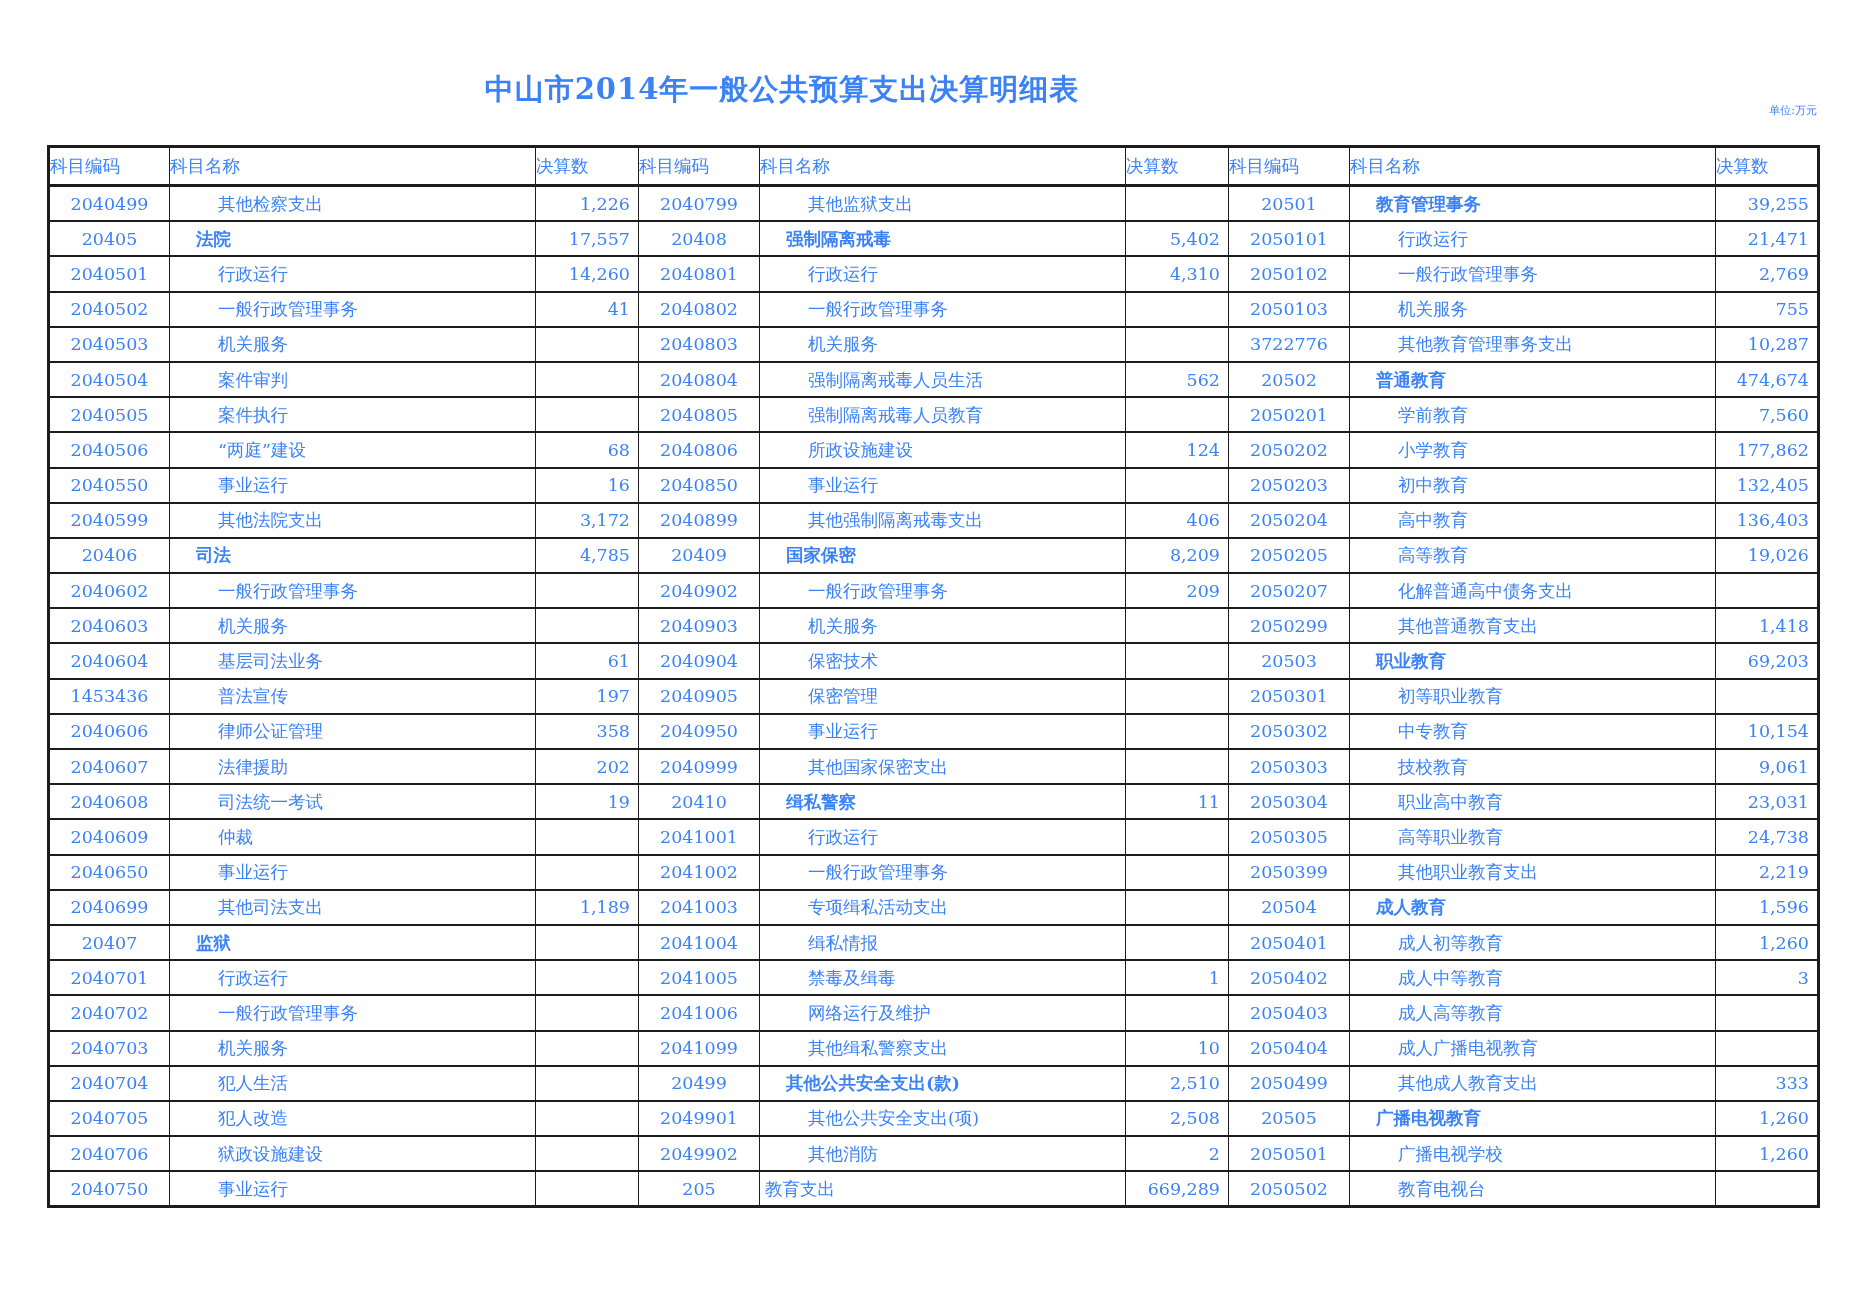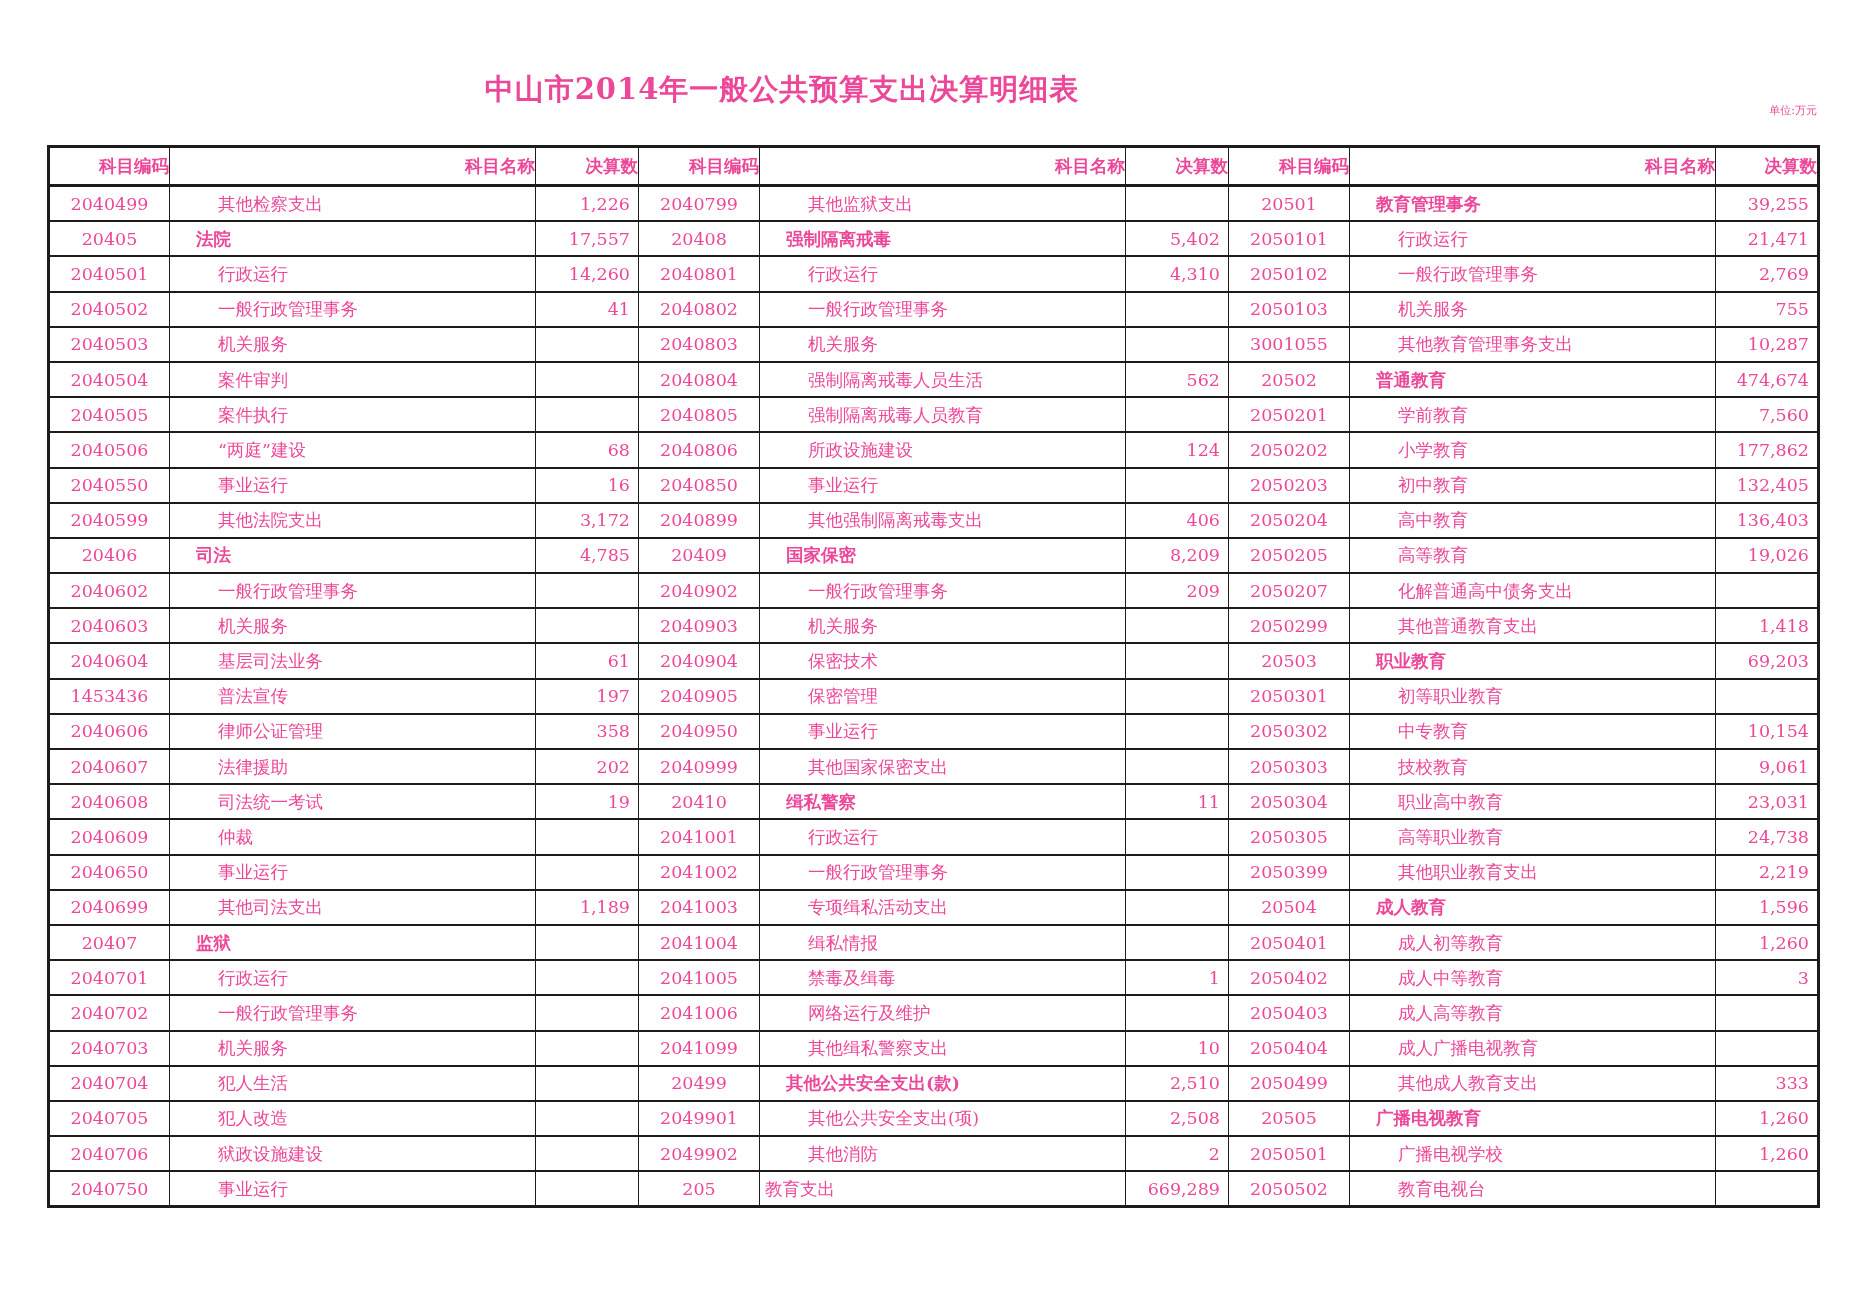--- a/index.html
+++ b/index.html
@@ -1,21 +1,21 @@
 <!DOCTYPE html>
 <html><head>
 <meta charset="utf-8">
 <style>
   html,body { margin:0; padding:0; background:#e8e8e8; }
   .page {
     position:relative;
     width:1853px; height:1310px;
     background:#ffffff;
     font-family:"DejaVu Serif","Liberation Serif",serif;
-    color:#ec4899;
+    color:#3b82f6;
     overflow:hidden;
   }
   .title {
     position:absolute;
     top:70px; left:782px;
     transform:translateX(-50%);
     font-size:29px;
     font-weight:bold;
     white-space:nowrap;
     letter-spacing:1px;
@@ -39,22 +39,22 @@
     border:1px solid #1c1c1c;
     border-top-width:2px;
     border-bottom-width:2px;
     padding:0;
     overflow:hidden;
     white-space:nowrap;
     vertical-align:middle;
   }
   .budget-table th {
     height:36px;
-    font-weight:bold;
-    text-align:right;
+    font-weight:normal;
+    text-align:left;
     border-bottom-width:3px;
   }
   .budget-table td { height:33.2px; }
   td.code { text-align:center; }
   td.val  { text-align:right; padding-right:8px; }
   td.name.n1 { font-weight:normal; padding-left:5px;  }
   td.name.n2 { font-weight:bold; padding-left:26px; }
   td.name.n3 { padding-left:48px; }
 </style>
 </head>
@@ -134,21 +134,21 @@
           <td class="name n3">机关服务</td>
           <td class="val">755</td>
         </tr>
         <tr>
           <td class="code">2040503</td>
           <td class="name n3">机关服务</td>
           <td class="val"></td>
           <td class="code">2040803</td>
           <td class="name n3">机关服务</td>
           <td class="val"></td>
-          <td class="code">3001055</td>
+          <td class="code">3722776</td>
           <td class="name n3">其他教育管理事务支出</td>
           <td class="val">10,287</td>
         </tr>
         <tr>
           <td class="code">2040504</td>
           <td class="name n3">案件审判</td>
           <td class="val"></td>
           <td class="code">2040804</td>
           <td class="name n3">强制隔离戒毒人员生活</td>
           <td class="val">562</td>

